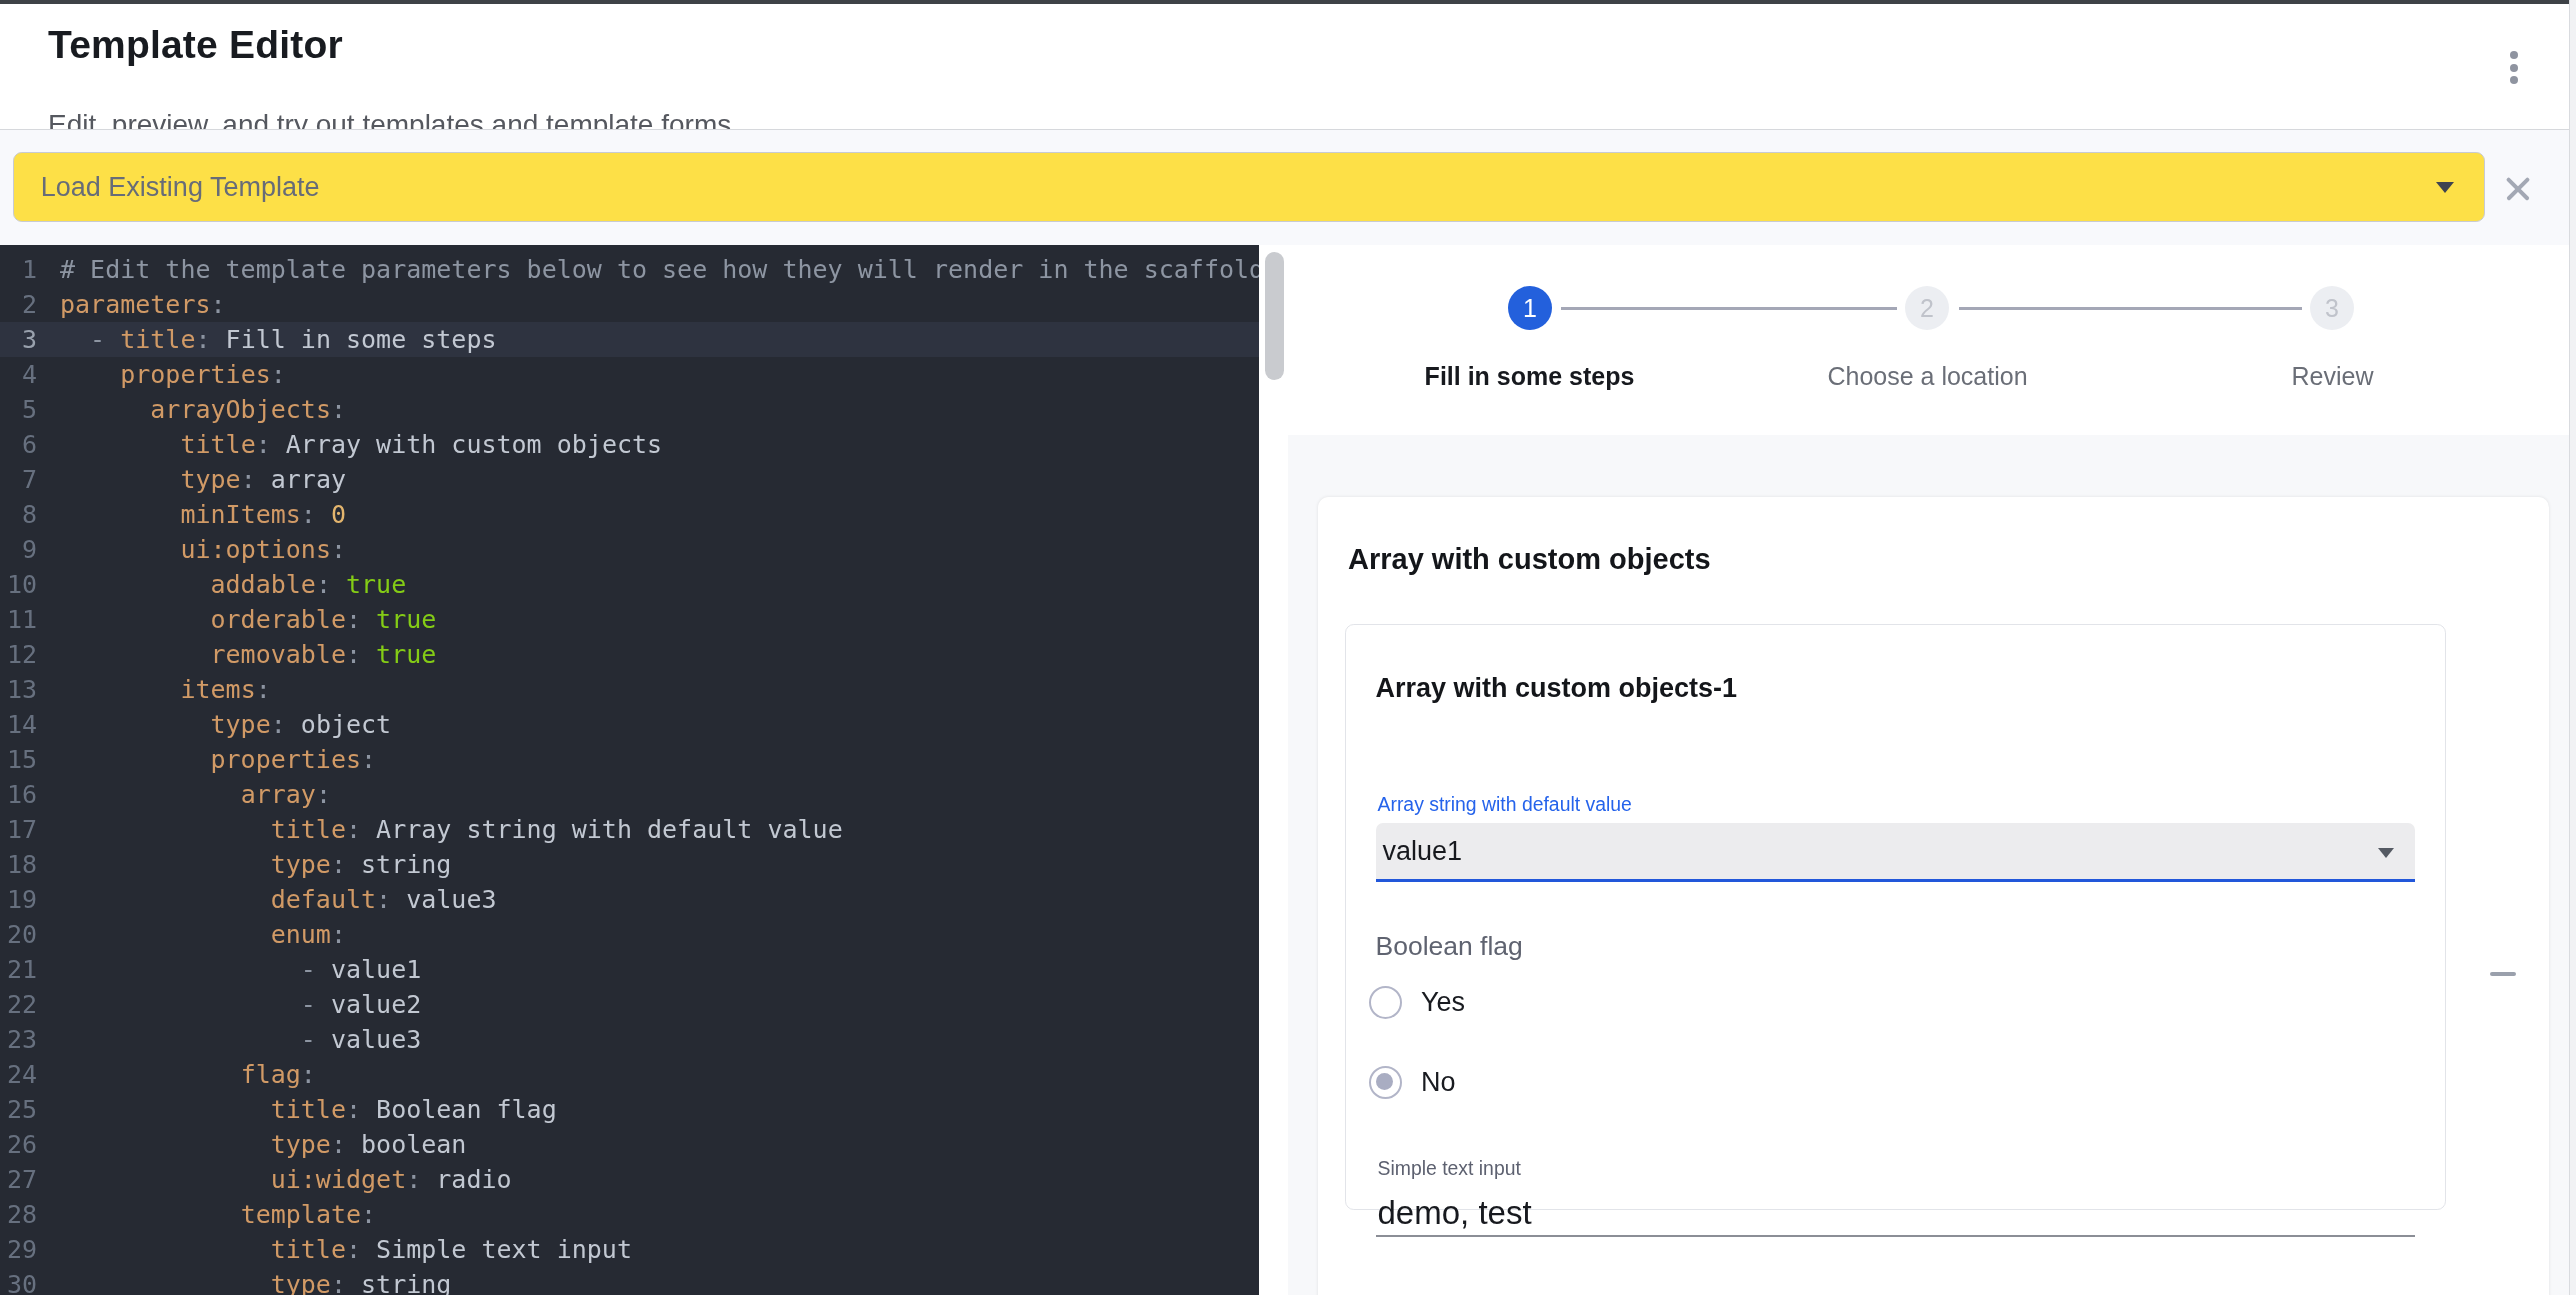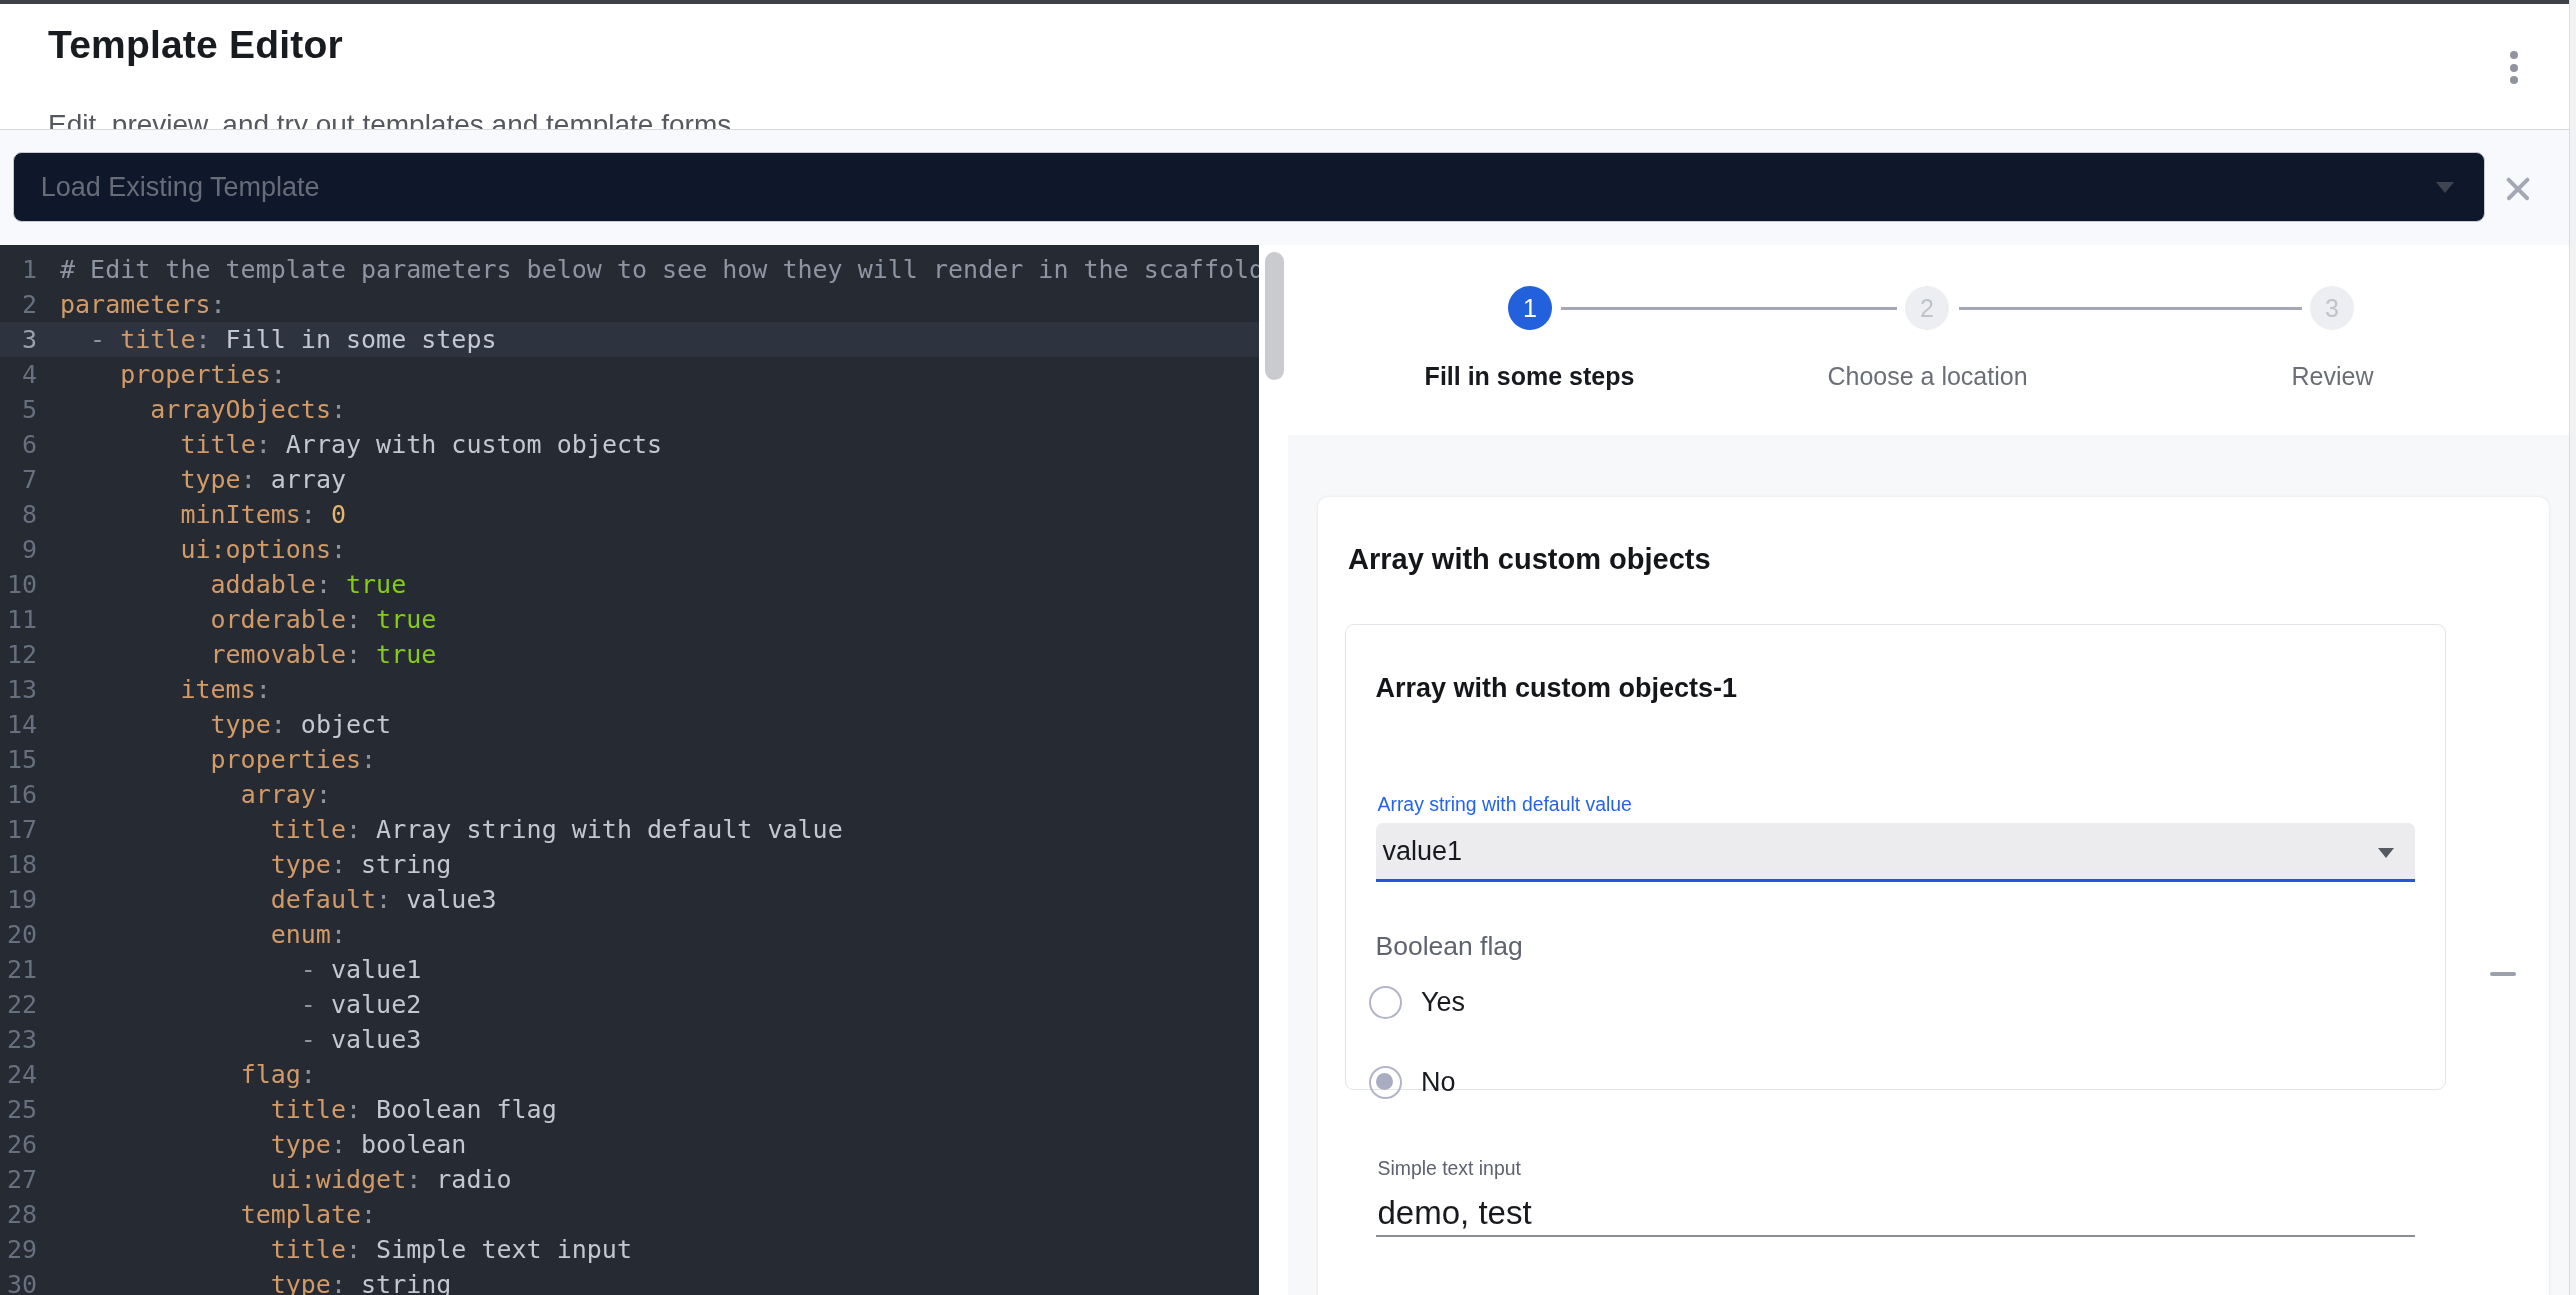--- a/index.html
+++ b/index.html
@@ -11,21 +11,21 @@
   .top-strip { position:absolute; left:0; top:0; width:2576px; height:3.5px; background:#3e4247; }
 
   
   .page-title { position:absolute; left:48px; top:23px; font-size:39px; font-weight:700; color:#181b20; letter-spacing:0.2px; }
   .page-subtitle { position:absolute; left:48px; top:81px; font-size:28px; color:#55585f;margin-top:28px; }
   .kebab { position:absolute; left:2493px; top:41px; width:41px; height:53px; display:flex; flex-direction:column; align-items:center; justify-content:center; gap:4.4px; cursor:pointer; }
   .kebab .dot { width:8px; height:8px; border-radius:50%; background:#8f94a0; }
 
   
   .load-bar { position:absolute; left:0; top:129px; width:2569px; height:116px; background:#f8f9fc; border-top:1.8px solid #d6d8dc; }
-  .select-box { position:absolute; left:13.3px; top:22px; width:2472px; height:70px; background:#0f172a; border:1.8px solid #c8cbd2; border-radius:8.8px; display:flex; align-items:center; cursor:pointer; }
+  .select-box { position:absolute; left:13.3px; top:22px; width:2472px; height:70px; background:#fde047; border:1.8px solid #c8cbd2; border-radius:8.8px; display:flex; align-items:center; cursor:pointer; }
   .select-placeholder { margin-left:26.5px; font-size:27px; color:#676c78; }
   .select-caret { position:absolute; right:30px; top:29px; width:0; height:0; border-left:9.7px solid transparent; border-right:9.7px solid transparent; border-top:11.5px solid #3f4450; }
   .clear-btn { position:absolute; left:2498px; top:38px; width:41px; height:41px; cursor:pointer; }
   .clear-btn::before, .clear-btn::after { content:""; position:absolute; left:5.3px; top:18.6px; width:30px; height:3.5px; background:#a3a8b4; border-radius:1.8px; }
   .clear-btn::before { transform:rotate(45deg); }
   .clear-btn::after { transform:rotate(-45deg); }
 
   
   .editor { position:absolute; left:0; top:245px; width:1259px; height:1050px; background:#262a33; overflow:hidden; padding-top:7px; cursor:text; }
   .line { display:flex; height:35px; line-height:35px; font-family:"DejaVu Sans Mono", monospace; font-size:25px; white-space:pre; }
@@ -55,21 +55,21 @@
   .connector.c1 { left:671px; width:343px; }
   .step-label { position:absolute; top:117px; width:353px; text-align:center; font-size:25px; }
   .step-label.active { color:#17191e; font-weight:600; }
   .step-label.inactive { color:#6a6e77; font-weight:400; }
   .step-label.i0 { left:65px; } .step-label.i1 { left:463px; } .step-label.i2 { left:868px; }
 
   
   .preview { position:absolute; left:1288px; top:435px; width:1281px; height:860px; background:#f7f8fa; }
   .outer-card { position:absolute; left:30px; top:62px; width:1231px; height:830px; background:#ffffff; border-radius:10.6px; box-shadow:0 0.9px 3.5px rgba(0,0,0,.10); }
   .form-section-title { position:absolute; left:30px; top:46px; font-size:29px; font-weight:700; color:#14161a; }
-  .inner-card { position:absolute; left:26.5px; top:127px; width:1101px; height:466px; background:#ffffff; border:1.8px solid #e2e4e9; border-radius:8.8px;text-align:center; }
+  .inner-card { position:absolute; left:26.5px; top:127px; width:1101px; height:586px; background:#ffffff; border:1.8px solid #e2e4e9; border-radius:8.8px;text-align:center; }
   .array-item-title { position:absolute; left:30px; top:48px; font-size:27px; font-weight:700; color:#14161a; }
   .select-label { position:absolute; left:32px; top:168px; font-size:19.4px; color:#2563eb; }
   .filled-select { position:absolute; left:30px; top:198px; width:1039px; height:59px; background:#ececee; border-bottom:3.5px solid #2257da; border-radius:7px 7px 0 0; display:flex; align-items:center; cursor:pointer; }
   .filled-select-value { margin-left:7px; font-size:27px; color:#17191e; }
   .filled-caret { position:absolute; right:21px; top:25px; width:0; height:0; border-left:8.8px solid transparent; border-right:8.8px solid transparent; border-top:10.6px solid #555a63; }
   .radio-group-label { position:absolute; left:30px; top:306px; font-size:26.5px; color:#5f6370; }
   .radio-options { position:absolute; left:23px; top:360px; }
   .radio-row { display:flex; align-items:center; height:35px; margin-bottom:45px; cursor:pointer; }
   .radio-circle { position:relative; width:33px; height:33px; border:2.7px solid #b2b5c8; border-radius:50%; flex:none; }
   .radio-row.checked .radio-circle::after { content:""; position:absolute; left:5.3px; top:5.3px; width:17px; height:17px; border-radius:50%; background:#a9adc2; }

